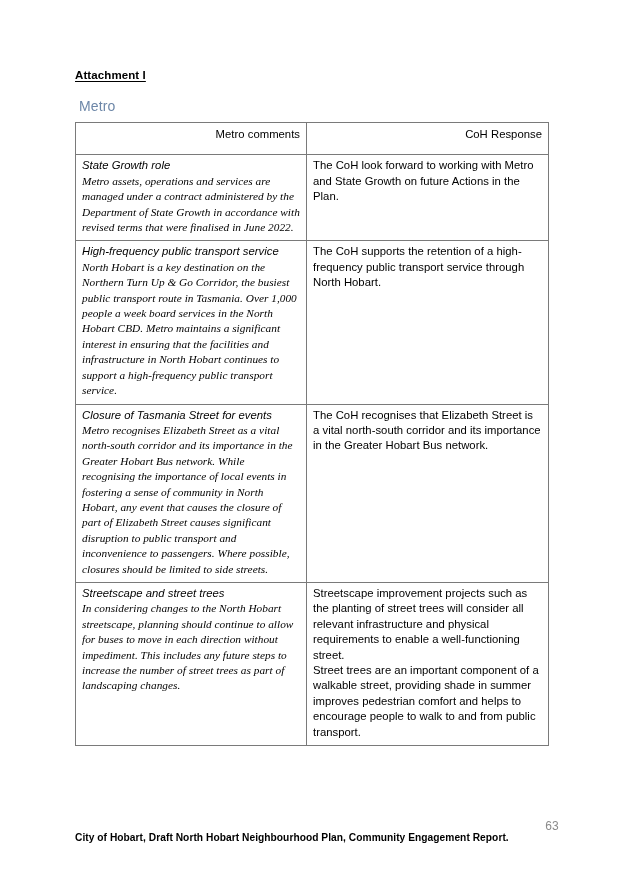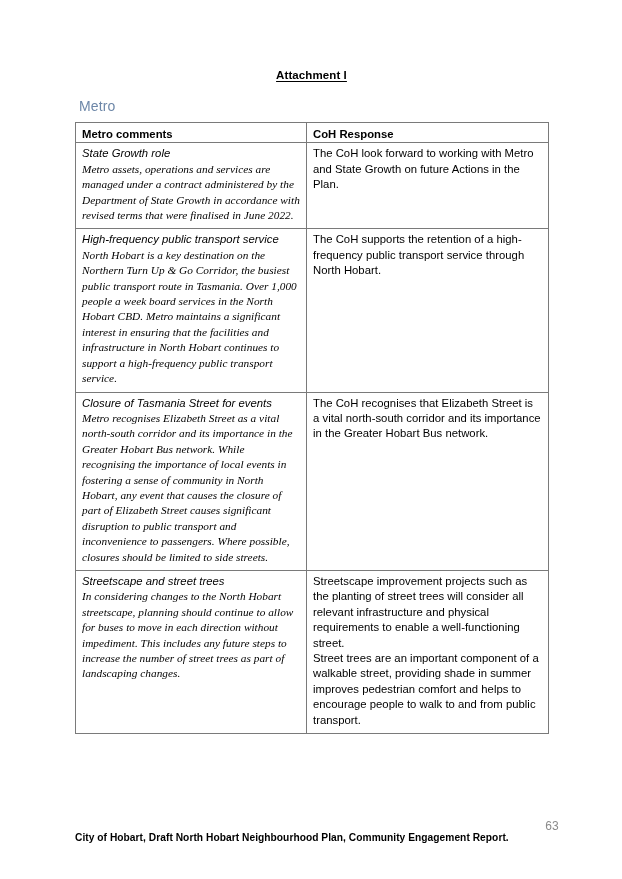--- a/index.html
+++ b/index.html
@@ -45,21 +45,20 @@
   }
 
   .attachment-title {
     font-size: 11.5px;
     font-weight: bold;
     text-decoration: underline;
     text-underline-offset: 2px;
     letter-spacing: 0.1px;
     margin: 0 0 16px 0;
     line-height: 14px;
-    text-align: center;
   }
 
   .section-heading {
     font-size: 14px;
     font-weight: normal;
     color: #6d87a8;
     margin: 0 0 7px 4px;
     line-height: 17px;
     letter-spacing: 0.1px;
   }
@@ -85,24 +84,24 @@
   table.comments-table td {
     border: 1px solid #7a7a7a;
     vertical-align: top;
     padding: 3px 6px 5px 6px;
     font-size: 11.3px;
     line-height: 15.4px;
     letter-spacing: 0.02px;
   }
 
   table.comments-table th {
-    font-weight: bold;
-    text-align: left;
+    font-weight: normal;
+    text-align: right;
     padding-top: 4px;
-    padding-bottom: 0;
+    padding-bottom: 12px;
   }
 
   .cell-title {
     font-style: italic;
     display: block;
     margin: 0;
   }
   .cell-body {
     font-style: italic;
     display: block;

